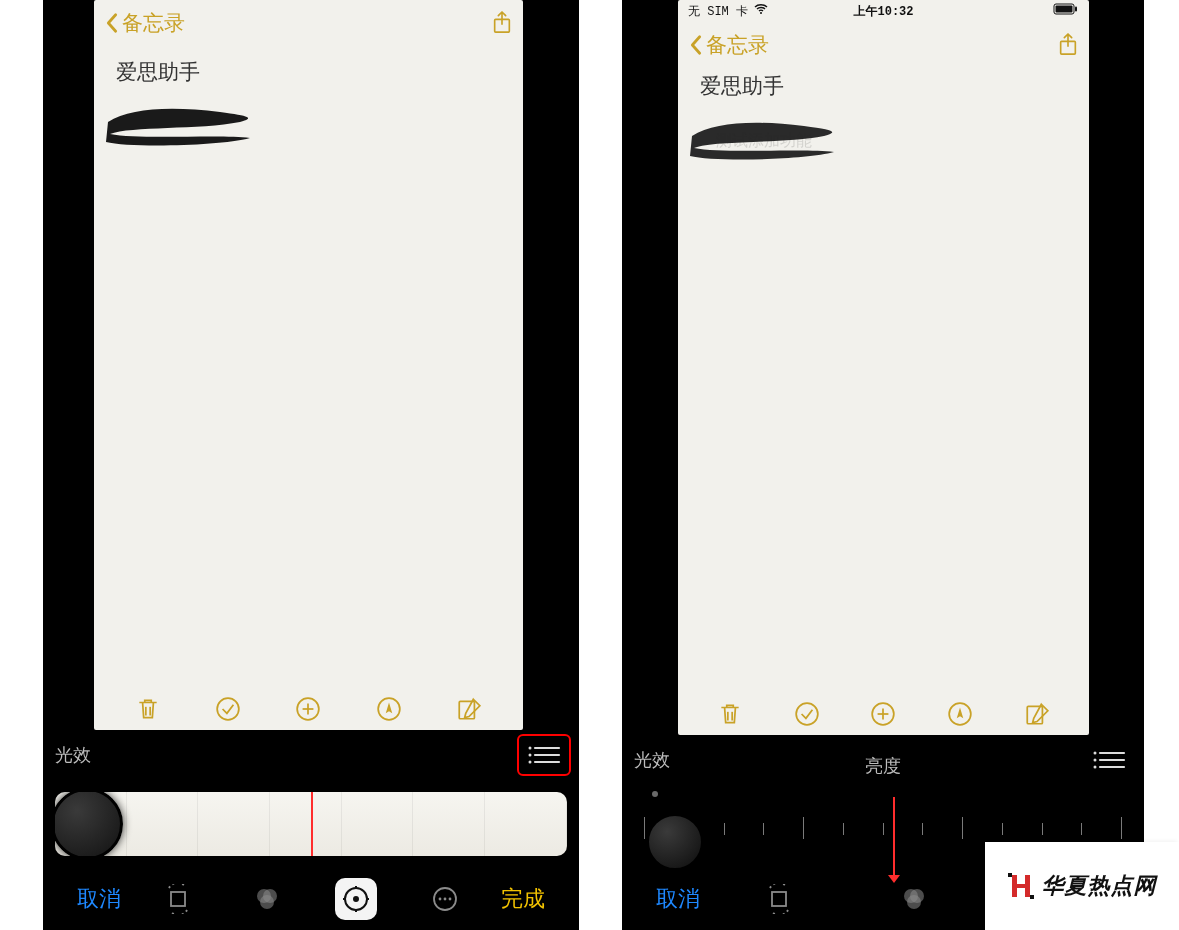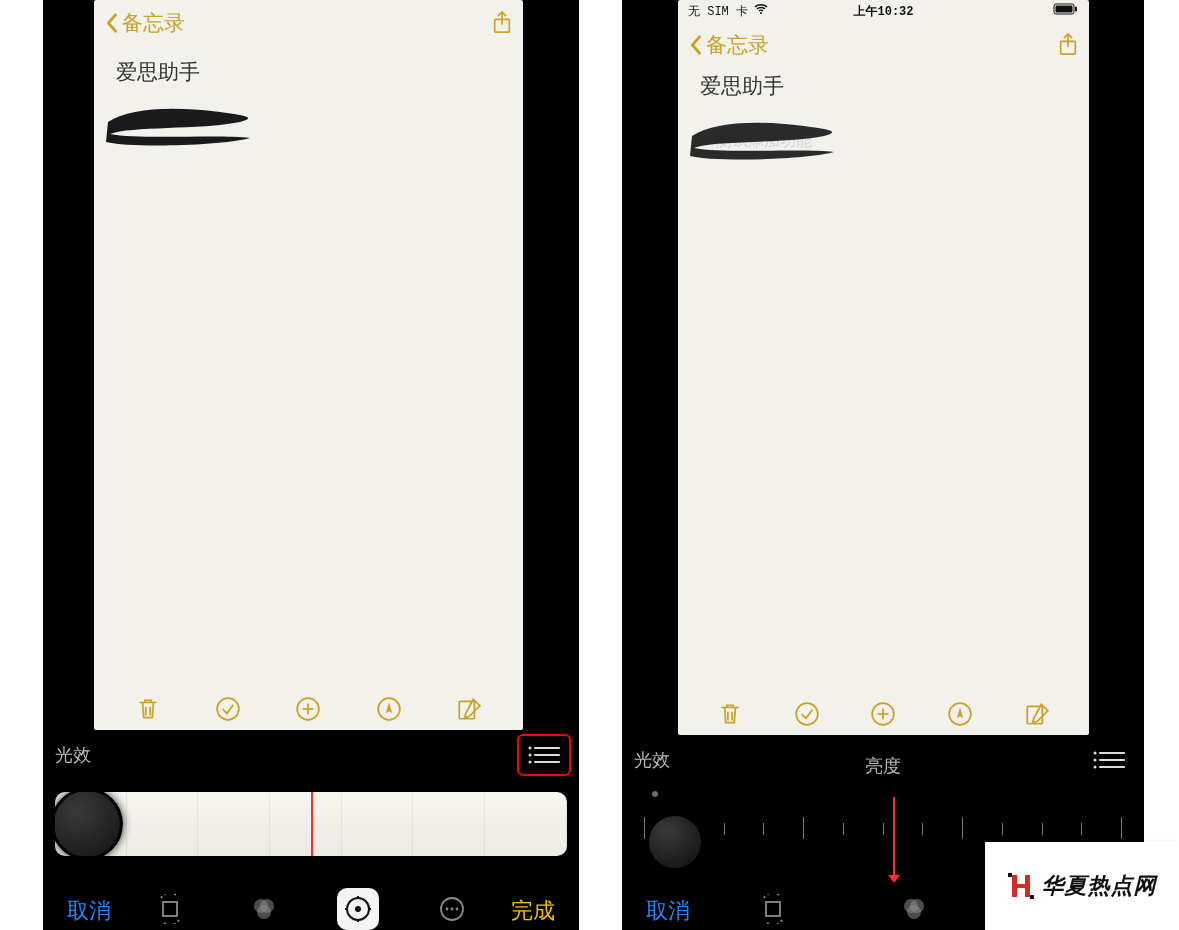--- a/index.html
+++ b/index.html
@@ -181,22 +181,22 @@
     border:3px solid #000;
     left: 2px; top: 22px;
   }
 
   
   .bottombar {
     position:absolute;
     bottom:0; left:0; right:0;
     height:62px;
     display:flex;
-    align-items:flex-end;
-    padding: 0 18px;
+    align-items:center;
+    padding: 0 28px;
     gap: 6px;
   }
   .bb-text { font-size:22px; padding:4px 6px; }
   .bb-cancel { color:#1e88ff; }
   .bb-done { color:#f2c200; margin-left:auto; }
   .bb-spacer { flex:1; display:flex; justify-content:space-around; align-items:center; }
   .bb-icon { width:42px; height:42px; display:flex; align-items:center; justify-content:center; border-radius:10px; }
   .bb-icon svg { width:30px; height:30px; display:block; }
   .bb-icon.selected { background:#f4f4f4; }
   .bb-icon.selected svg { color:#111; }

